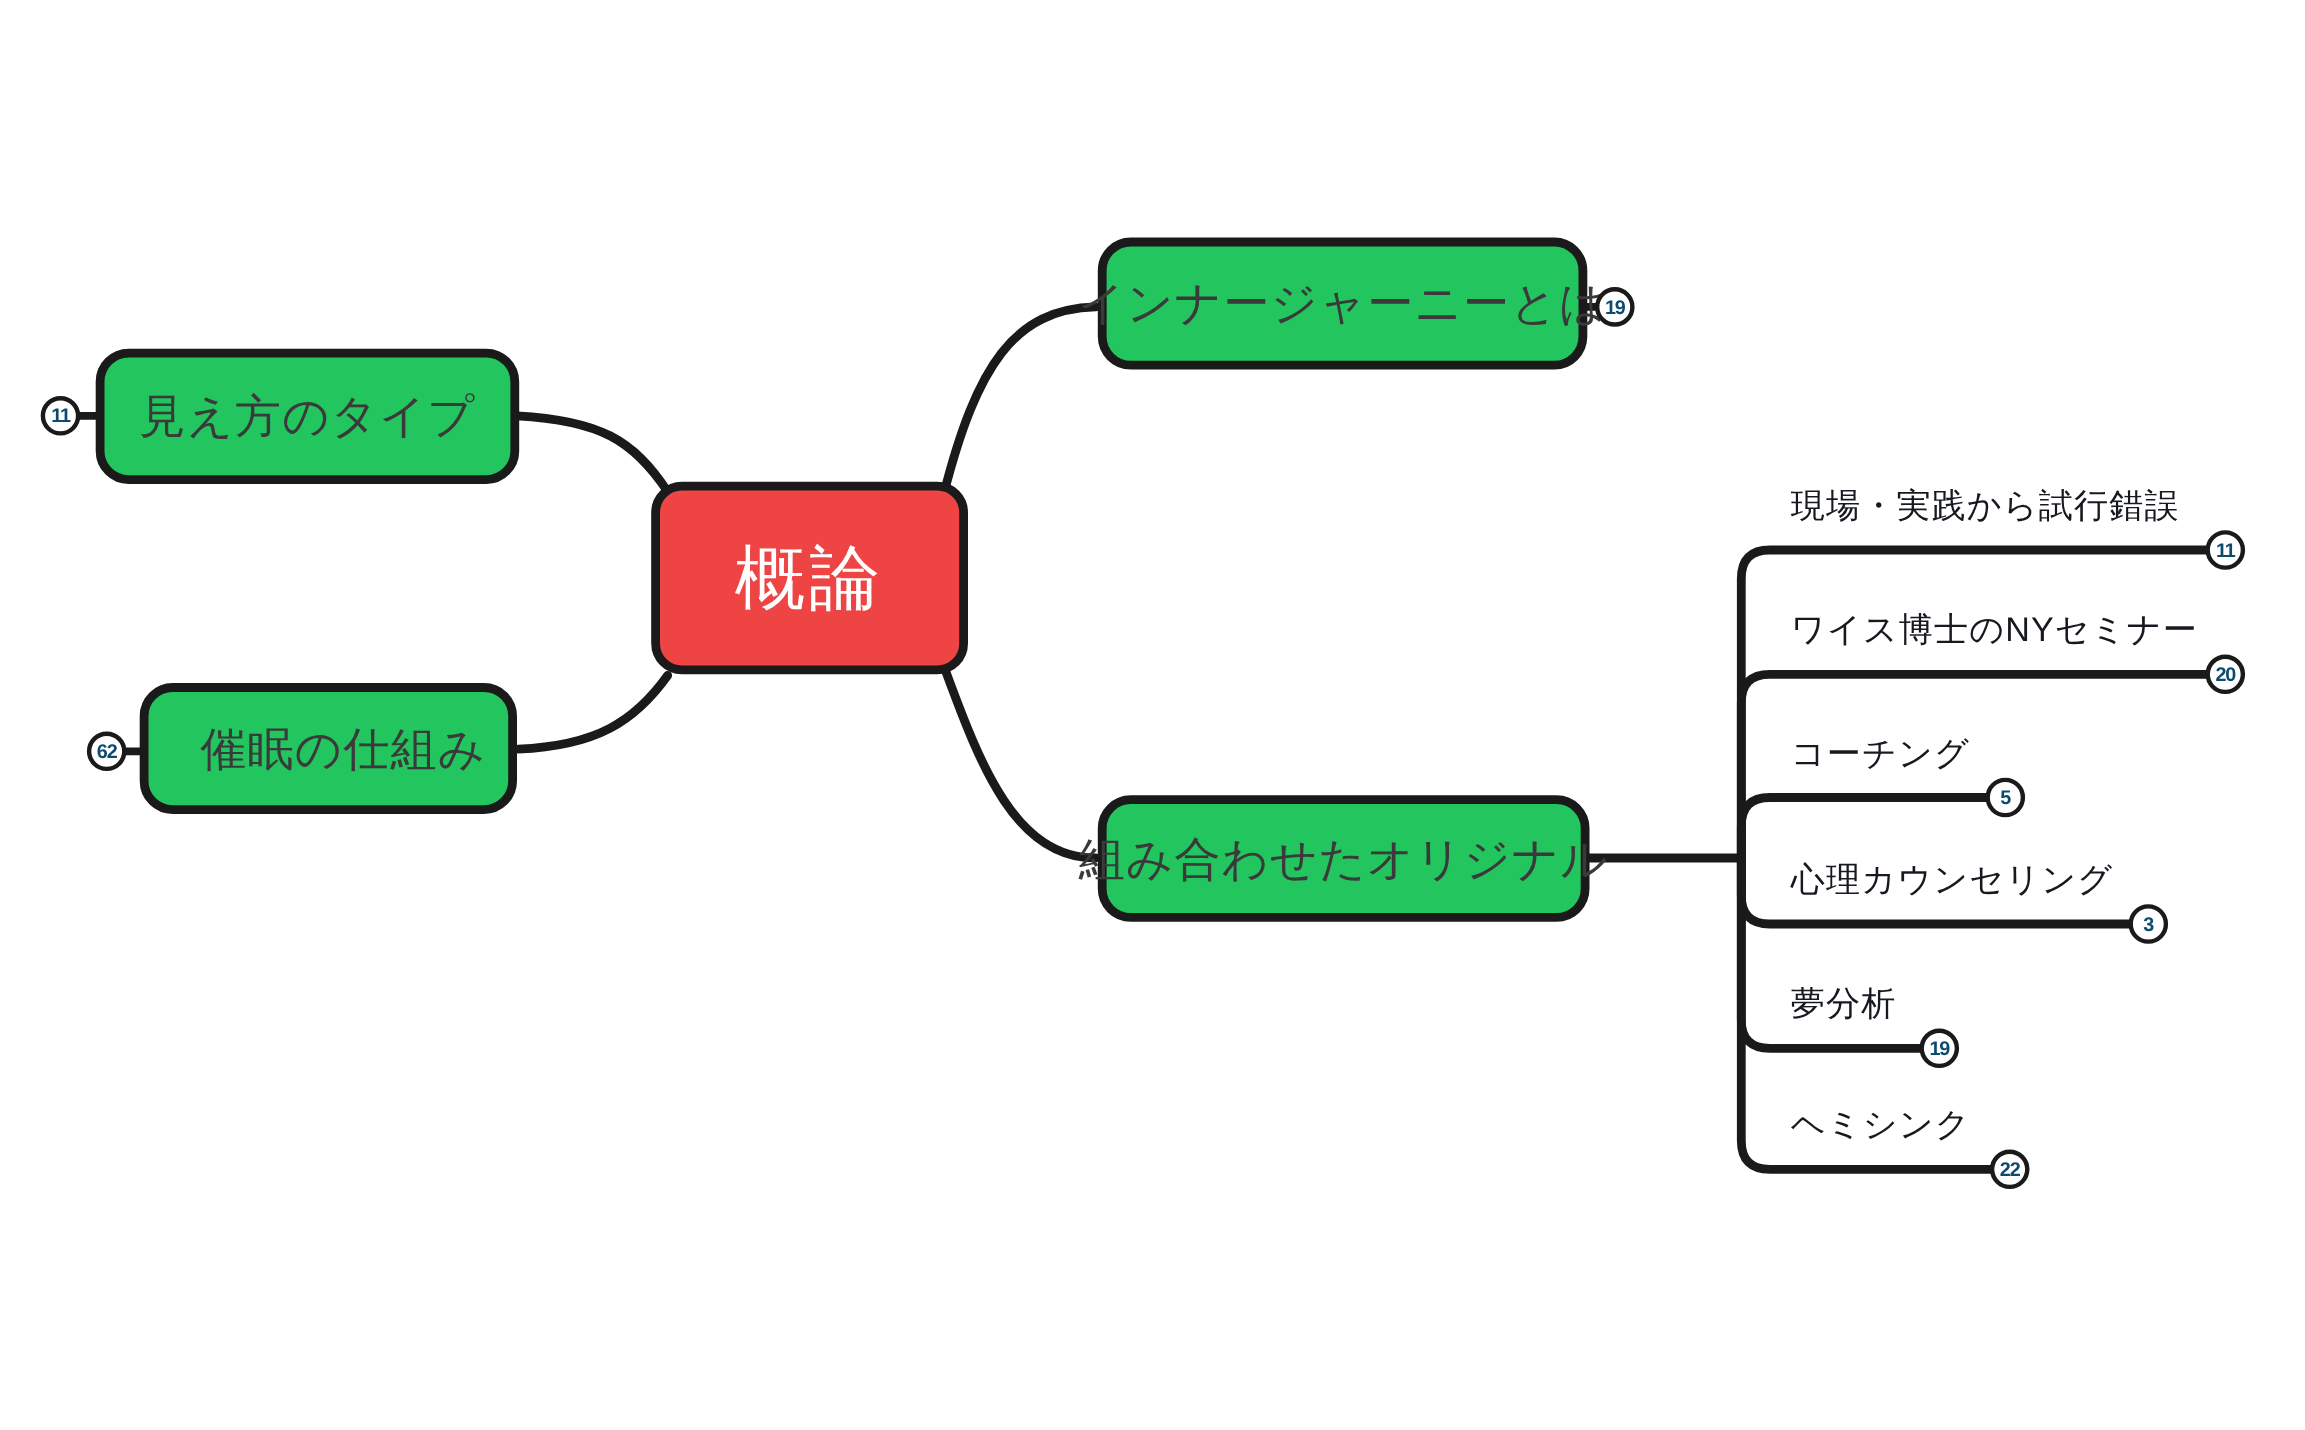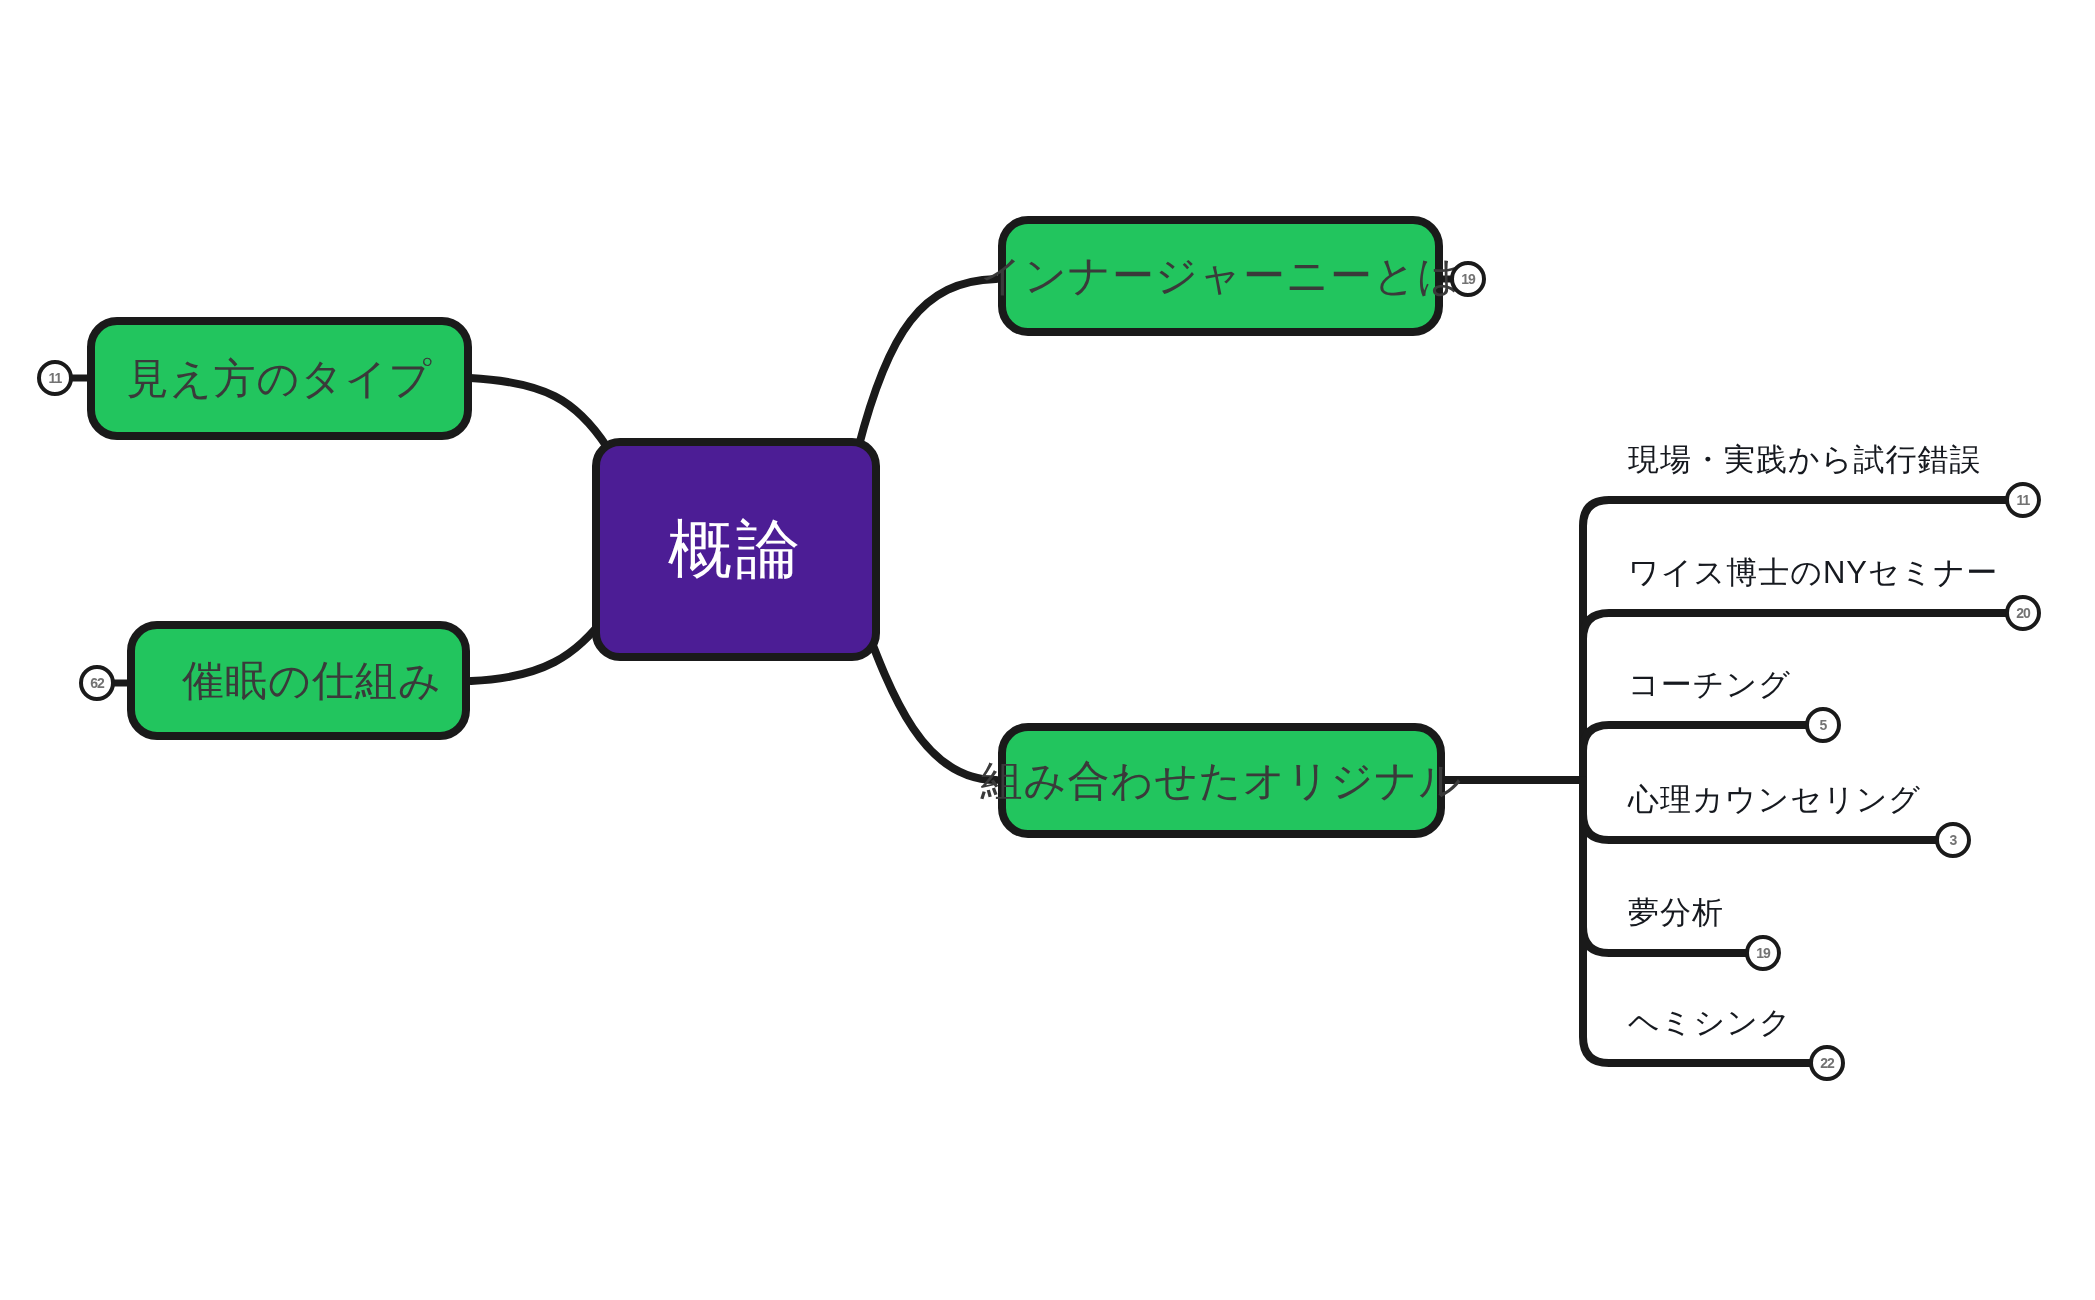--- a/index.html
+++ b/index.html
@@ -41,25 +41,25 @@
     letter-spacing: 4px;
   }
   .badge {
     position: absolute;
     box-sizing: border-box;
     width: 36px;
     height: 36px;
     border: 4px solid #1A1A1A;
     border-radius: 50%;
     background: #ffffff;
-    color: #737373;
+    color: #0c4a6e;
     display: flex;
     align-items: center;
     justify-content: center;
-    font-size: 14px;
+    font-size: 18px;
     font-weight: bold;
     letter-spacing: -1px;
   }
   .sublabel {
     position: absolute;
     height: 40px;
     line-height: 40px;
     font-size: 31px;
     color: #16191F;
     white-space: nowrap;
@@ -84,21 +84,21 @@
     <path class="link" d="M 1443 780 L 1583 780"></path>
 
     <path class="link" d="M 1583 780 L 1583 526 Q 1583 500 1609 500 L 2006 500"></path>
     <path class="link" d="M 1583 780 L 1583 639 Q 1583 613 1609 613 L 2006 613"></path>
     <path class="link" d="M 1583 780 L 1583 751 Q 1583 725 1609 725 L 1806 725"></path>
     <path class="link" d="M 1583 780 L 1583 814 Q 1583 840 1609 840 L 1936 840"></path>
     <path class="link" d="M 1583 780 L 1583 927 Q 1583 953 1609 953 L 1746 953"></path>
     <path class="link" d="M 1583 780 L 1583 1037 Q 1583 1063 1609 1063 L 1810 1063"></path>
   </svg>
 
-  <div class="node root" style="left: 592px; top: 438px; width: 288px; height: 223px; background-color: #4c1d95;">概論</div>
+  <div class="node root" style="left: 592px; top: 438px; width: 288px; height: 175px; background-color: #ef4444;">概論</div>
 
   <div class="node" style="left:87px; top:317px; width:385px; height:123px;">見え方のタイプ</div>
   <div class="node" style="left:127px; top:621px; width:343px; height:119px;padding-left:27px;">催眠の仕組み</div>
 
   <div class="node" style="left:998px; top:216px; width:445px; height:120px;">インナージャーニーとは</div>
   <div class="node" style="left:998px; top:723px; width:447px; height:115px;">組み合わせたオリジナル</div>
 
   <div class="badge" style="left:37px; top:360px;">11</div>
   <div class="badge" style="left:79px; top:665px;">62</div>
   <div class="badge" style="left:1450px; top:261px;">19</div>

